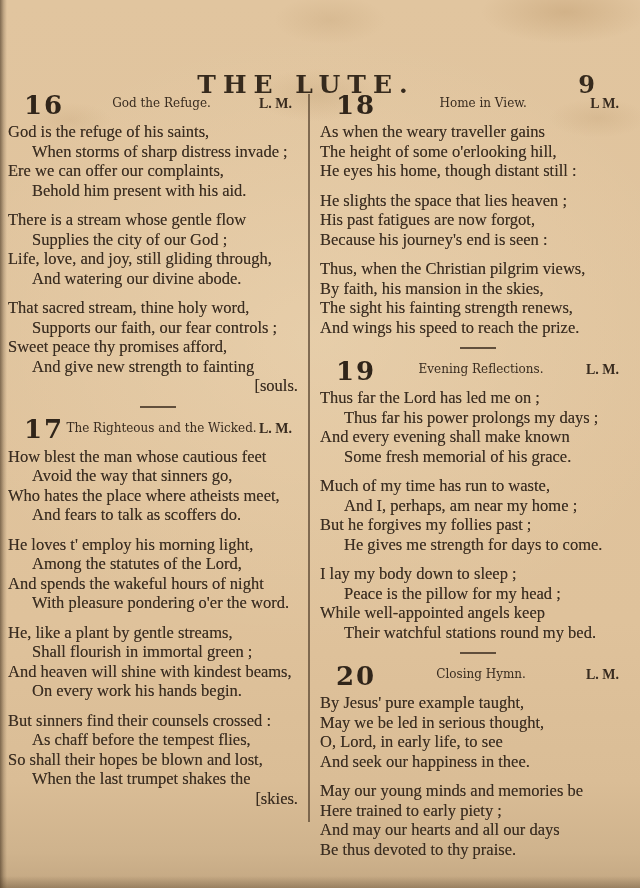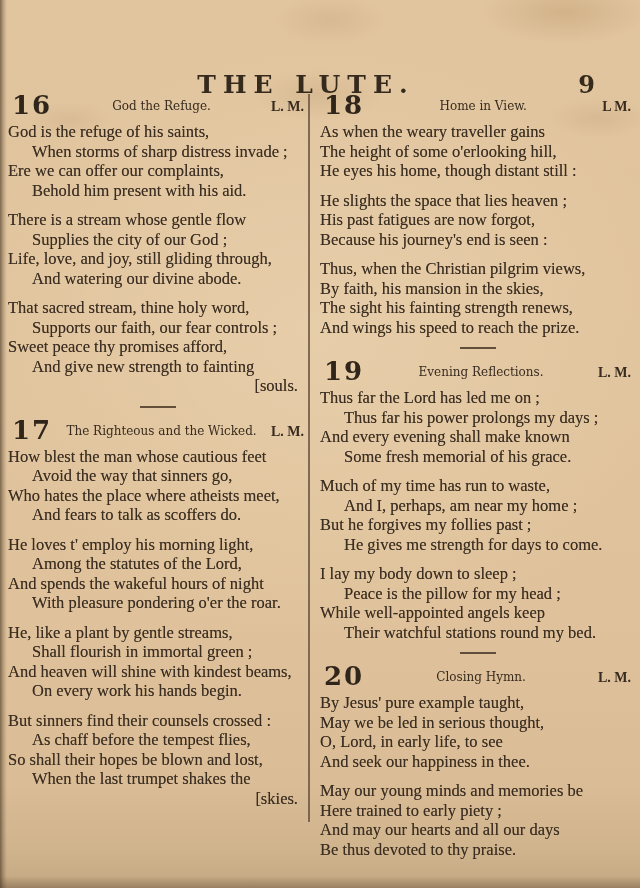--- a/index.html
+++ b/index.html
@@ -39,21 +39,21 @@
     font-family:"DejaVu Serif", serif; font-weight:bold; font-size:24px; line-height:26px;
     color:#362a1d;
   }
 
   .columns { position:absolute; top:90px; left:8px; width:627px; display:flex; }
   .column { overflow:visible; }
   .column.left  { width:300px; }
   .column-rule  { width:2px; height:728px; background:#5a4632; opacity:.72; flex:none; margin-top:4px; }
   .column.right { flex:1; padding-left:10px; }
 
-  .hymn-head { position:relative; display:flex; align-items:flex-end; height:27px; margin:1px 4px 4px; }
+  .hymn-head { position:relative; display:flex; align-items:center; height:27px; margin:1px 16px 4px; }
   .hymn-number {
     font-family:"DejaVu Serif", serif; font-weight:bold; font-size:26px; line-height:26px;
     letter-spacing:2px; color:#30251a; flex:none;
   }
   .hymn-title {
     flex:1; text-align:center; font-family:"DejaVu Serif", serif; font-weight:normal;
     font-size:12px; line-height:19px; color:#382b1f; padding-bottom:2px; white-space:nowrap;
   }
   .hymn-meter {
     flex:none; font-family:Liberation Serif, serif; font-weight:bold;
@@ -121,21 +121,21 @@
           <div class="stanza">
             <div class="line f">How blest the man whose cautious feet</div>
             <div class="line i">Avoid the way that sinners go,</div>
             <div class="line f">Who hates the place where atheists meet,</div>
             <div class="line i">And fears to talk as scoffers do.</div>
           </div>
           <div class="stanza">
             <div class="line f">He loves t' employ his morning light,</div>
             <div class="line i">Among the statutes of the Lord,</div>
             <div class="line f">And spends the wakeful hours of night</div>
-            <div class="line i">With pleasure pondering o'er the roar.</div>
+            <div class="line i">With pleasure pondering o'er the word.</div>
           </div>
           <div class="stanza">
             <div class="line f">He, like a plant by gentle streams,</div>
             <div class="line i">Shall flourish in immortal green ;</div>
             <div class="line f">And heaven will shine with kindest beams,</div>
             <div class="line i">On every work his hands begin.</div>
           </div>
           <div class="stanza">
             <div class="line f">But sinners find their counsels crossed :</div>
             <div class="line i">As chaff before the tempest flies,</div>

